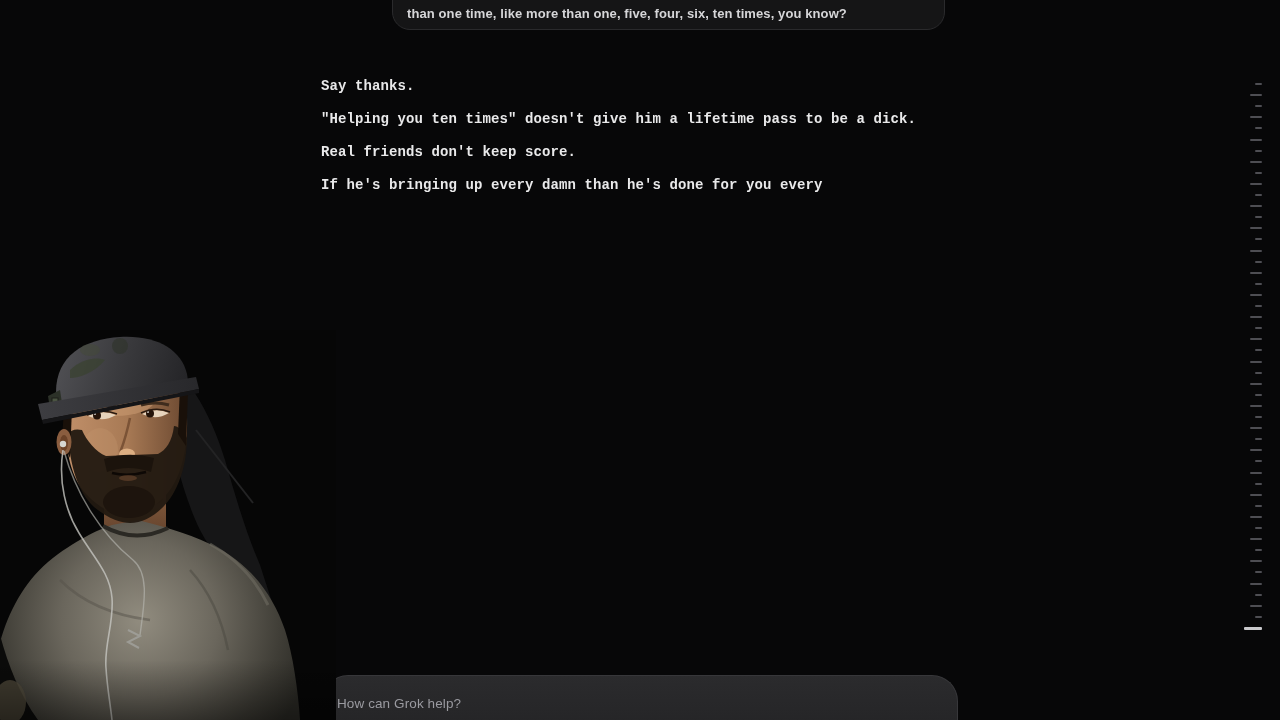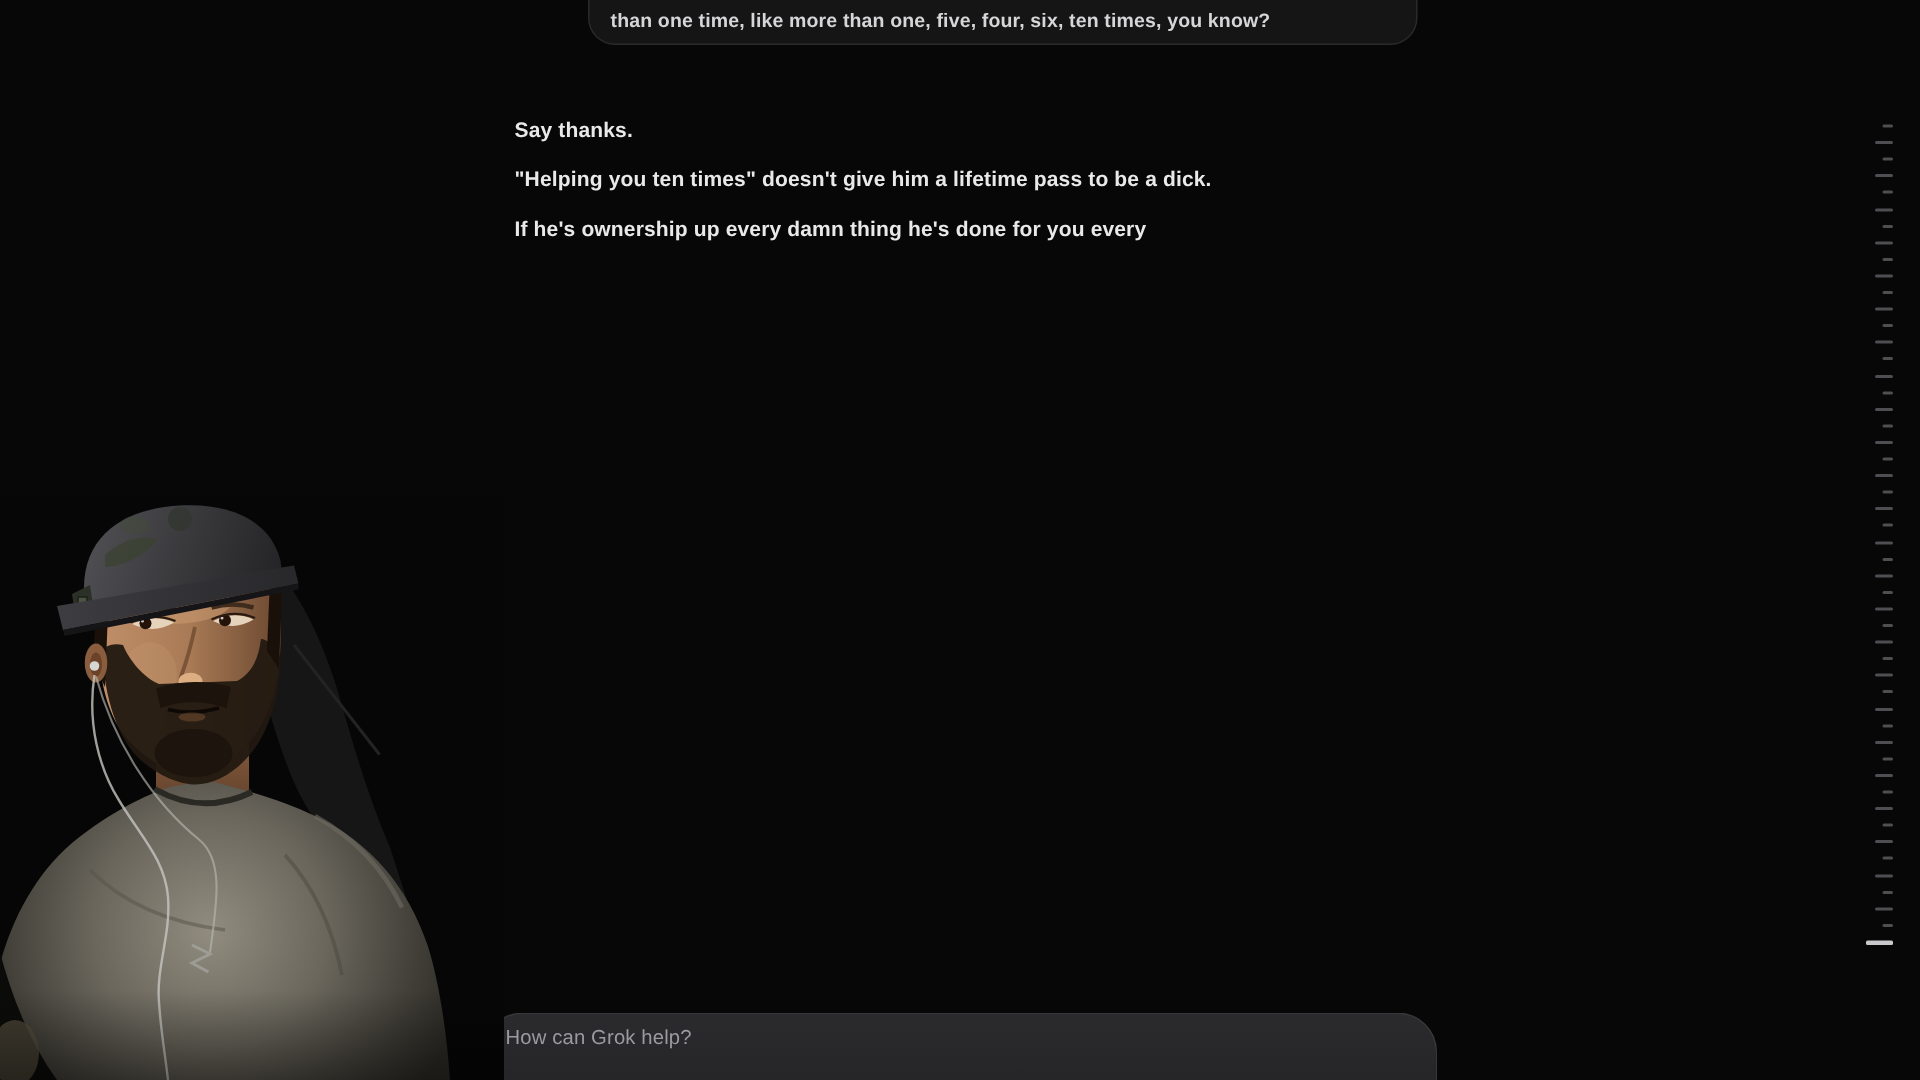--- a/index.html
+++ b/index.html
@@ -15,21 +15,21 @@
     position:absolute;left:392px;top:-22px;width:553px;height:52px;
     box-sizing:border-box;
     background:#151516;border:1px solid #2a2a2c;border-radius:18px;
     display:flex;align-items:flex-end;
     padding:0 14px 8px 14px;
     color:#d6d6d8;font-size:13px;font-weight:600;letter-spacing:.1px;
     white-space:nowrap;overflow:hidden;
   }
 
   
-  .assistant{position:absolute;left:343px;top:79px;width:760px;}
+  .assistant{position:absolute;left:321px;top:79px;width:760px;font-family:Liberation Mono, monospace;}
   .assistant p{
     margin:0 0 19px 0;
     font-size:14px;line-height:14px;font-weight:600;letter-spacing:.1px;
     color:#e9e9ea;white-space:nowrap;
   }
 
   
   .ruler{position:absolute;top:0;right:0;width:34px;height:720px;}
   .ruler .tick{
     position:absolute;right:18px;height:2px;border-radius:1px;
@@ -42,21 +42,21 @@
   
   .composer{
     position:absolute;left:322px;top:675px;width:636px;height:50px;
     box-sizing:border-box;
     background:linear-gradient(180deg,#2b2b2d 0%,#252527 100%);
     border:1px solid #37373a;border-bottom:none;
     border-radius:26px 26px 0 0;
     z-index:2;
   }
   .composer .placeholder{
-    position:absolute;left:14px;top:8px;
+    position:absolute;left:14px;top:20px;
     font-size:13.5px;color:#9a9aa0;font-weight:400;letter-spacing:.1px;
   }
 
   
   .webcam{
     position:absolute;left:0;top:330px;width:336px;height:390px;
     z-index:5;overflow:hidden;
   }
   .webcam svg{display:block;}
 </style>
@@ -65,21 +65,22 @@
 
 <div class="stage">
 
   <div class="user-bubble">
     <span>than one time, like more than one, five, four, six, ten times, you know?</span>
   </div>
 
   <div class="assistant">
       <p>Say thanks.</p>
       <p>"Helping you ten times" doesn't give him a lifetime pass to be a dick.</p>
-      <p>If he's ownership up every damn thing he's done for you every</p>
+      <p>Real friends don't keep score.</p>
+      <p>If he's bringing up every damn than he's done for you every</p>
     </div>
 
   <div class="ruler">
       <div class="tick short" style="top: 83px;"></div>
       <div class="tick long" style="top: 94.1px;"></div>
       <div class="tick short" style="top: 105.2px;"></div>
       <div class="tick long" style="top: 116.3px;"></div>
       <div class="tick short" style="top: 127.4px;"></div>
       <div class="tick long" style="top: 138.5px;"></div>
       <div class="tick short" style="top: 149.6px;"></div>

